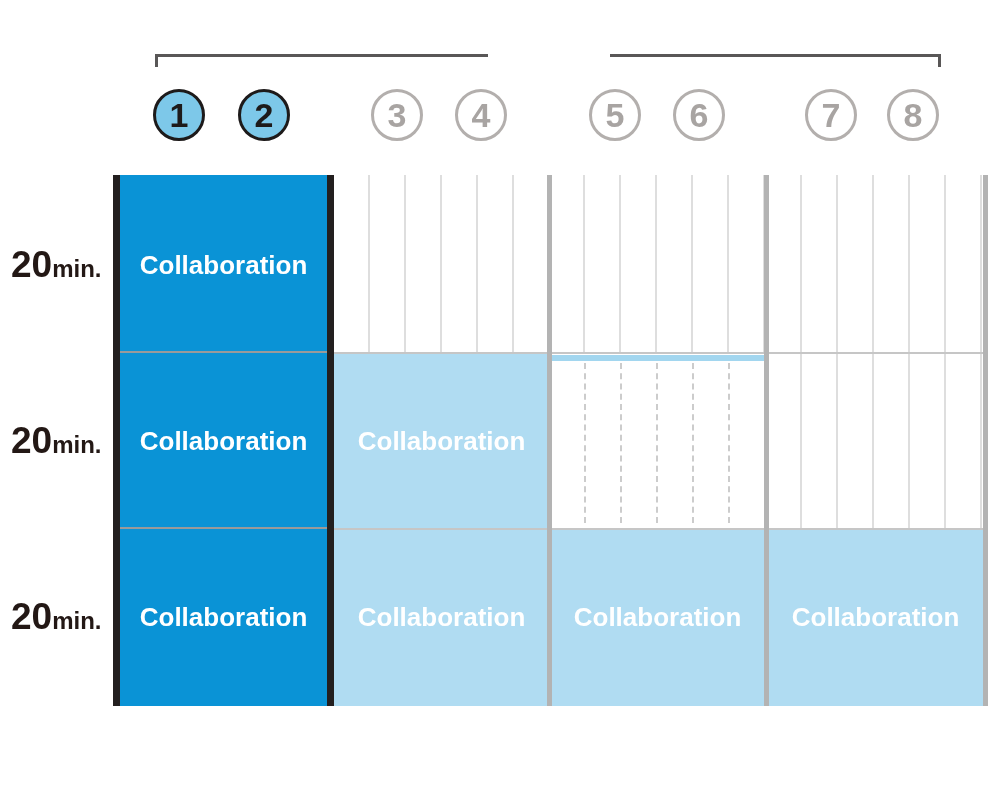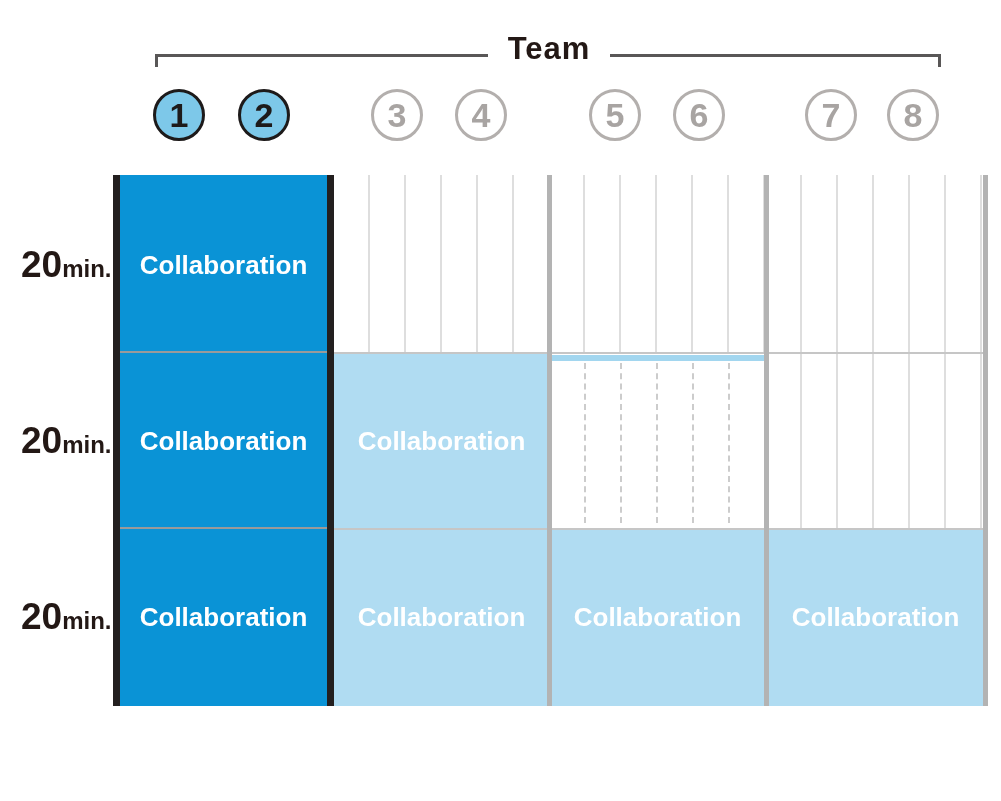--- a/index.html
+++ b/index.html
@@ -17,21 +17,21 @@
   
   .member{
     position:absolute;top:89px;width:52px;height:52px;border-radius:50%;
     box-sizing:border-box;display:flex;align-items:center;justify-content:center;
     font-size:34px;font-weight:bold;
   }
   .member.on{background:#7dc8e9;border:3px solid #1d1a1a;color:#1d1a1a;}
   .member.off{background:#ffffff;border:3px solid #b3afad;color:#a8a4a2;}
   
   .time-label{
-    position:absolute;left:21px;transform:translateY(-50%);
+    position:absolute;left:11px;transform:translateY(-50%);
     color:#231815;font-weight:bold;white-space:nowrap;
   }
   .time-label .val{font-size:37px;}
   .time-label .unit{font-size:24px;}
   
   .cell{
     position:absolute;background:#ffffff;
   }
   .vlines{
     background-image:repeating-linear-gradient(90deg,
@@ -58,21 +58,20 @@
   .hline{position:absolute;left:334px;width:651px;height:2px;background:#c6c6c6;}
   .separator{position:absolute;top:175px;width:5px;height:531px;background:#b3b3b3;}
 </style>
 </head>
 <body>
 
 <div class="stage">
 
   <div class="bracket-line" style="left:155px;top:54px;width:333px;"></div>
   <div class="bracket-tick" style="left:155px;top:54px;"></div>
-  <div class="team-title">Team</div>
   <div class="bracket-line" style="left:610px;top:54px;width:331px;"></div>
   <div class="bracket-tick" style="left:938px;top:54px;"></div>
 
   <div class="member on" style="left:153px;">
       <span>1</span>
     </div>
   <div class="member on" style="left:238px;">
       <span>2</span>
     </div>
   <div class="member off" style="left:371px;">

